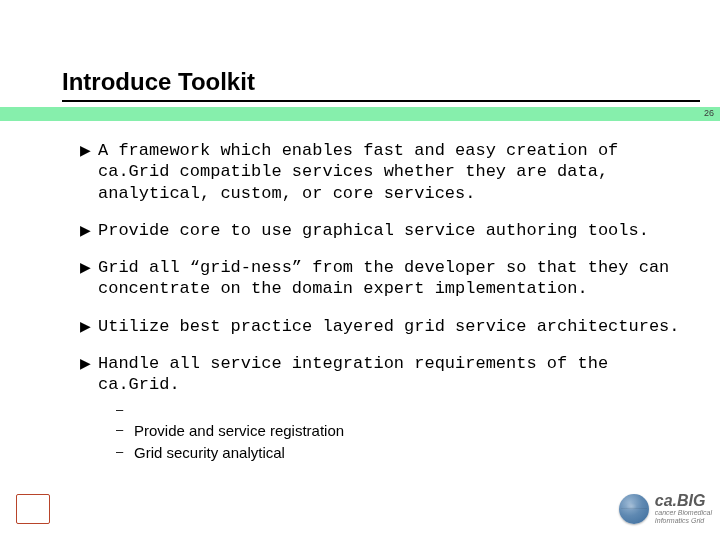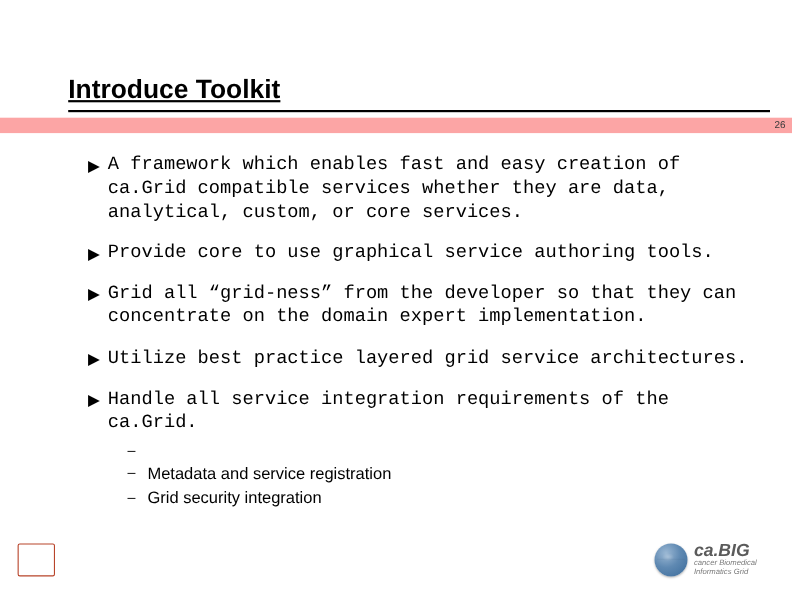--- a/index.html
+++ b/index.html
@@ -15,34 +15,33 @@
     position: absolute;
     top: 68px;
     left: 62px;
     right: 20px;
   }
   .title {
     font-size: 24px;
     font-weight: bold;
     color: #000;
     padding-bottom: 2px;
-    text-decoration: underline;
   }
   .title-underline {
     height: 2px;
     background: #000;
     margin-top: 2px;
   }
   .separator-bar {
     position: absolute;
     top: 107px;
     left: 0;
     right: 0;
     height: 14px;
-    background: #fca5a5;
+    background: #86efac;
   }
   .page-num {
     position: absolute;
     right: 6px;
     top: 1px;
     font-size: 9px;
     color: #3a3a3a;
   }
   .content {
     position: absolute;
@@ -84,21 +83,21 @@
   .sub-mark {
     flex: 0 0 auto;
     width: 18px;
     font-size: 13px;
     color: #000;
   }
   .footer {
     position: absolute;
     bottom: 10px;
     left: 16px;
-    right: 32px;
+    right: 8px;
     height: 42px;
     display: flex;
     align-items: center;
     justify-content: space-between;
     gap: 44px;
   }
   .footer-left {
     display: flex;
     align-items: center;
     gap: 6px;
@@ -193,25 +192,25 @@
   <div class="bullet-item" style="margin-bottom:6px;">
     <span class="bullet-mark">▶</span>
     <span class="bullet-text">Handle all service integration requirements of the ca.Grid.</span>
   </div>
   <div class="sub-list">
     <div class="sub-item">
       <span class="sub-mark">–</span>
     </div>
     <div class="sub-item">
       <span class="sub-mark">–</span>
-      <span>Metadata and service registration</span>
+      <span>Provide and service registration</span>
     </div>
     <div class="sub-item">
       <span class="sub-mark">–</span>
-      <span>Grid security integration</span>
+      <span>Grid security analytical</span>
     </div>
   </div>
 
 </div>
 
 <div class="footer">
   <div class="footer-left">
     <div class="nci-logo"></div>
   </div>
   <div class="footer-right">

